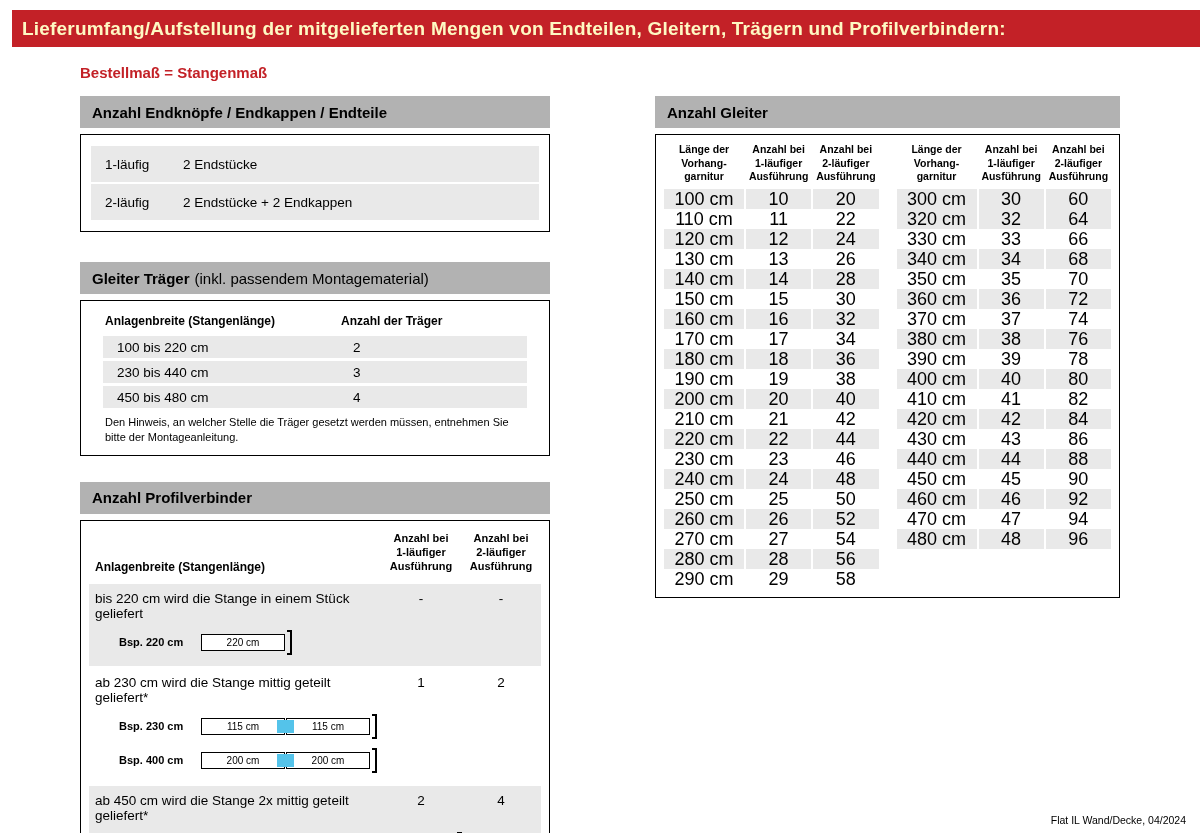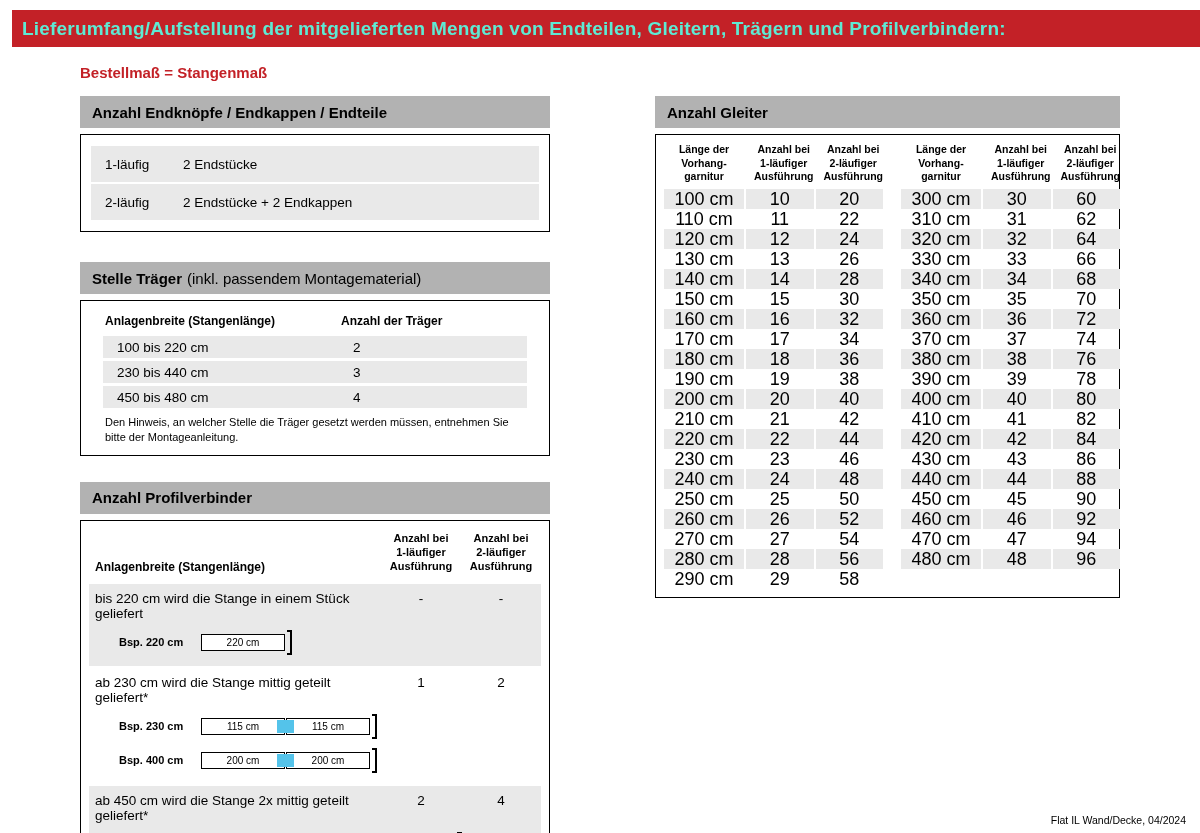--- a/index.html
+++ b/index.html
@@ -1,20 +1,20 @@
 <!DOCTYPE html>
 <html style="--red: #c32127; --bar: #b2b2b2; --stripe: #e9e9e9; --blue: #54c3ea;"><head>
 <meta charset="utf-8">
 <style>
   * { box-sizing: border-box; margin: 0; padding: 0; }
   html,body { width:1200px; height:833px; background:#fff; color:#000;
     font-family:"Liberation Sans", sans-serif; position:relative; overflow:hidden; }
 
   .red-bar { position:absolute; left:12px; right:0; top:10px; height:37px;
-    background:var(--red); color:#5eead4; display:flex; align-items:center;
+    background:var(--red); color:#fef9c3; display:flex; align-items:center;
     padding-left:10px; font-size:19px; font-weight:bold; letter-spacing:.2px; }
 
   .subtitle { position:absolute; left:80px; top:64px; color:var(--red);
     font-weight:bold; font-size:15px; }
 
   .col-left  { position:absolute; left:80px;  top:96px; width:470px; }
   .col-right { position:absolute; left:655px; top:96px; width:465px; }
 
   .section-bar { height:32px; background:var(--bar); display:flex; align-items:center;
     padding:0 12px; font-size:15px; }
@@ -57,21 +57,21 @@
   .rod { display:flex; align-items:center; }
   .seg { width:84px; height:17px; background:#fff; border:1px solid #000;
     display:flex; align-items:center; justify-content:center; font-size:10px; }
   .connector { width:17px; height:13px; background:var(--blue); margin:0 -8px;
     position:relative; z-index:2; }
   .endcap { width:5px; height:25px; border:2px solid #000; border-left:none; margin-left:2px; }
 
   
   .gl-frame { padding:8px; display:flex; gap:18px; align-items:flex-start; }
   .gl-group { flex:1; }
-  .gl-head { display:flex; gap:10px; margin-bottom:5px; }
+  .gl-head { display:flex; gap:2px; margin-bottom:5px; }
   .gl-h { font-weight:bold; font-size:10.5px; text-align:center; line-height:1.3;
     white-space:pre-line; }
   .gl-c1 { width:80px; }
   .gl-c2, .gl-c3 { flex:1; }
   .gl-row { display:flex; gap:2px; height:20px; line-height:20px; font-size:18px; }
   .gl-row > div { text-align:center; }
   .gl-row.stripe > div { background:var(--stripe); }
 
   .footer { position:absolute; right:14px; bottom:7px; font-size:10.5px; }
 </style>
@@ -96,21 +96,21 @@
           <div class="kv-value">2 Endstücke</div>
         </div>
         <div class="kv-row">
           <div class="kv-label">2-läufig</div>
           <div class="kv-value">2 Endstücke + 2 Endkappen</div>
         </div>
       </div>
   </div>
 
   <div class="section-bar mt-traeger">
-    <span class="sb-bold">Stelle Träger</span>
+    <span class="sb-bold">Gleiter Träger</span>
     <span class="sb-normal">(inkl. passendem Montagematerial)</span>
   </div>
   <div class="frame t-frame">
     <div class="t-row t-head">
       <div class="t-range">Anlagenbreite (Stangenlänge)</div>
       <div class="t-count">Anzahl der Träger</div>
     </div>
     <div class="t-rows">
         <div class="t-row">
           <div class="t-range">100 bis 220 cm</div>
@@ -335,25 +335,20 @@
         <div class="gl-c3 gl-h">Anzahl bei
 2-läufiger
 Ausführung</div>
       </div>
       <div class="gl-body">
           <div class="gl-row stripe">
             <div class="gl-c1">300 cm</div>
             <div class="gl-c2">30</div>
             <div class="gl-c3">60</div>
           </div>
-          <div class="gl-row">
-            <div class="gl-c1">310 cm</div>
-            <div class="gl-c2">31</div>
-            <div class="gl-c3">62</div>
-          </div>
           <div class="gl-row stripe">
             <div class="gl-c1">320 cm</div>
             <div class="gl-c2">32</div>
             <div class="gl-c3">64</div>
           </div>
           <div class="gl-row">
             <div class="gl-c1">330 cm</div>
             <div class="gl-c2">33</div>
             <div class="gl-c3">66</div>
           </div>

